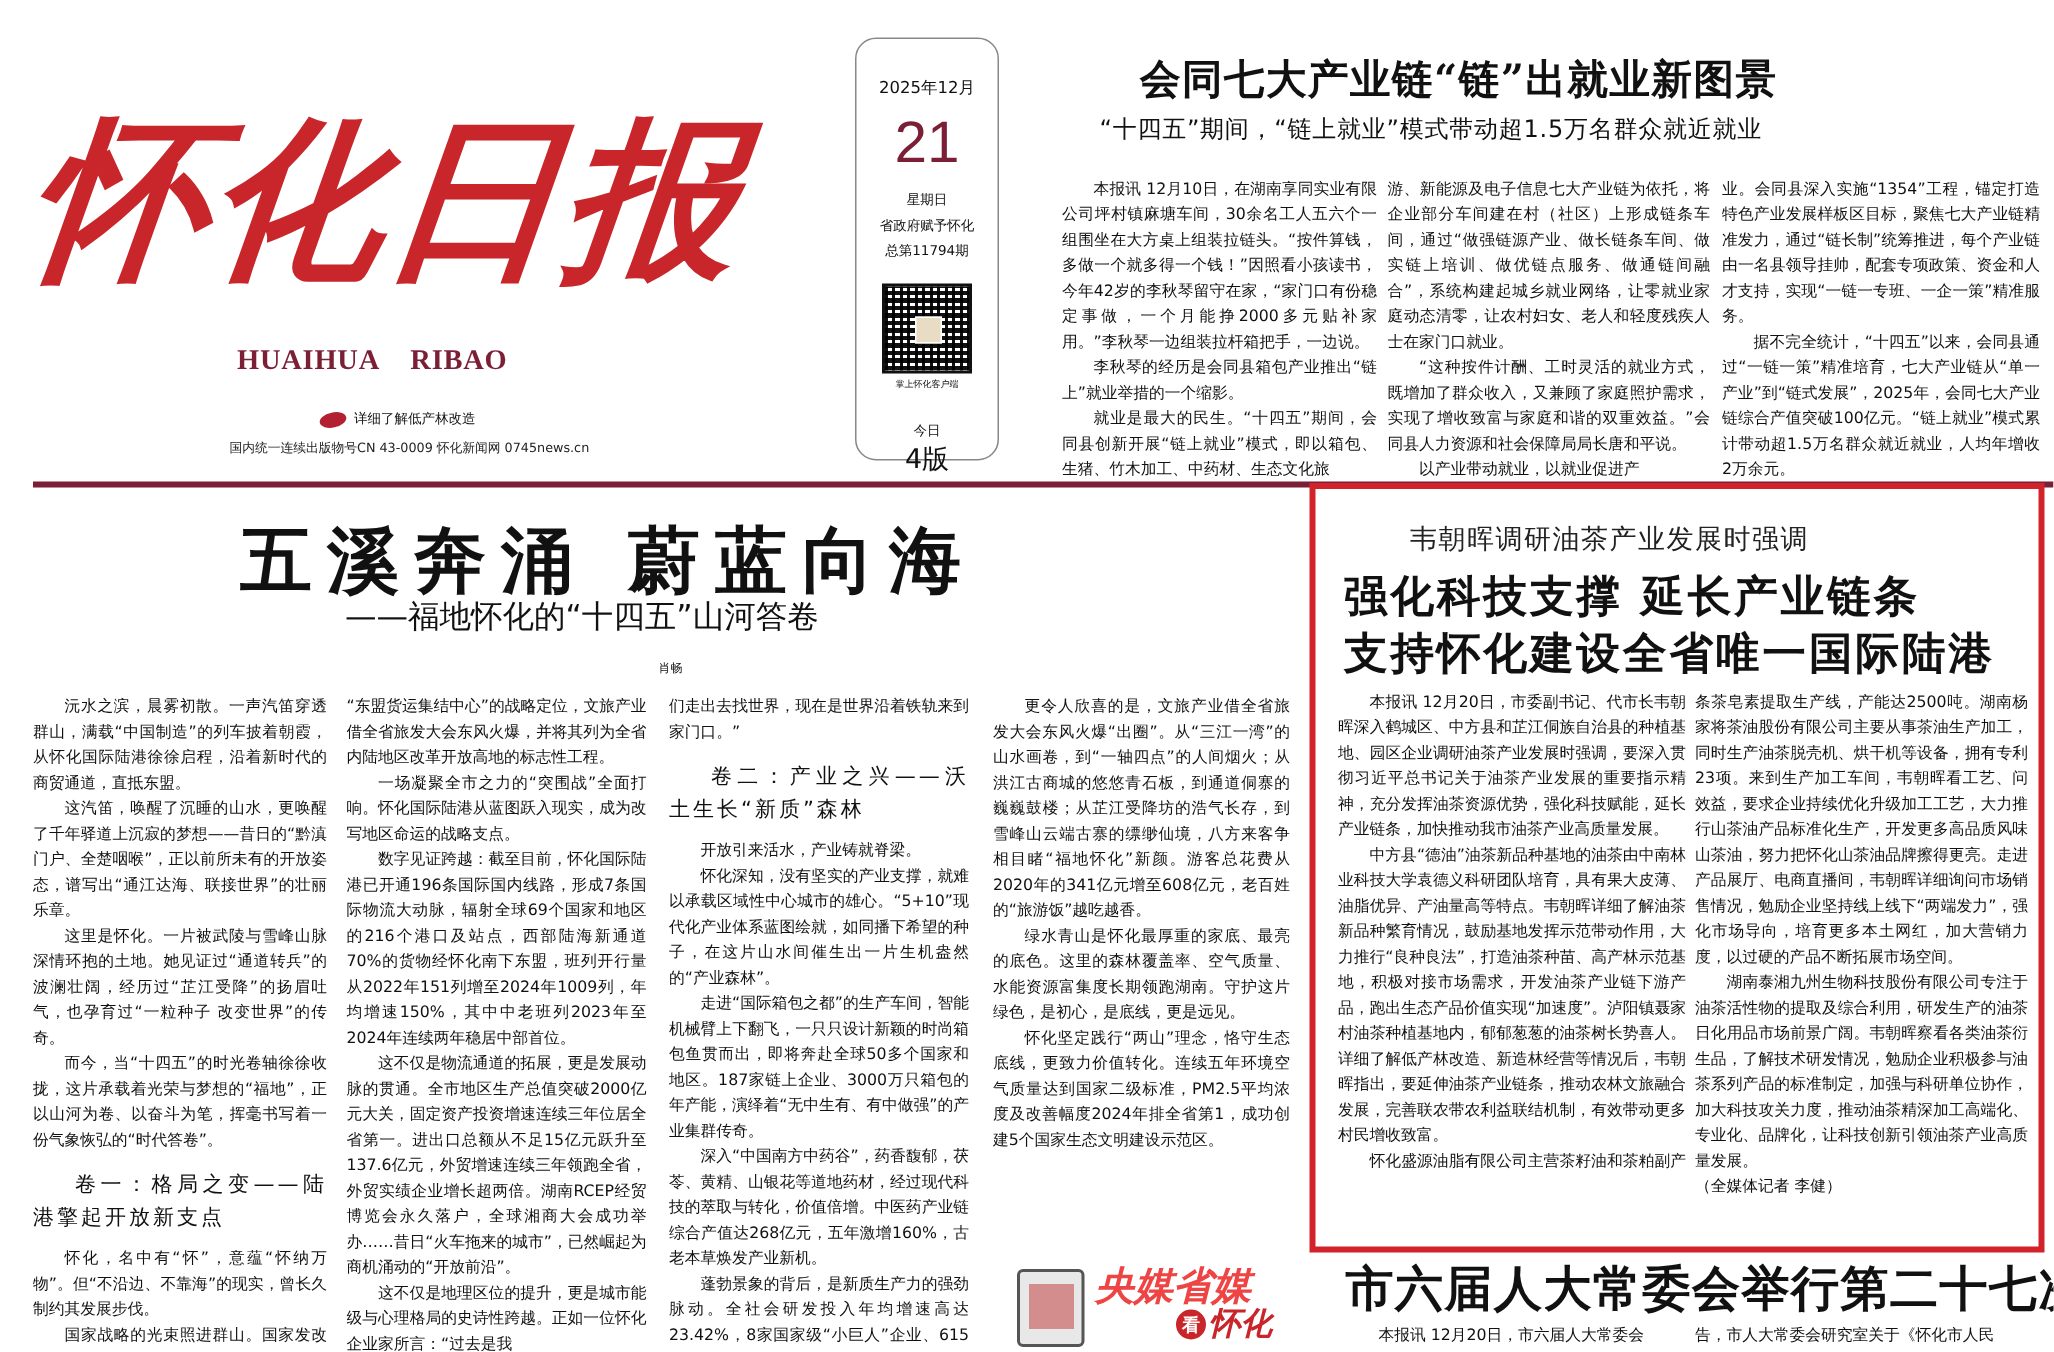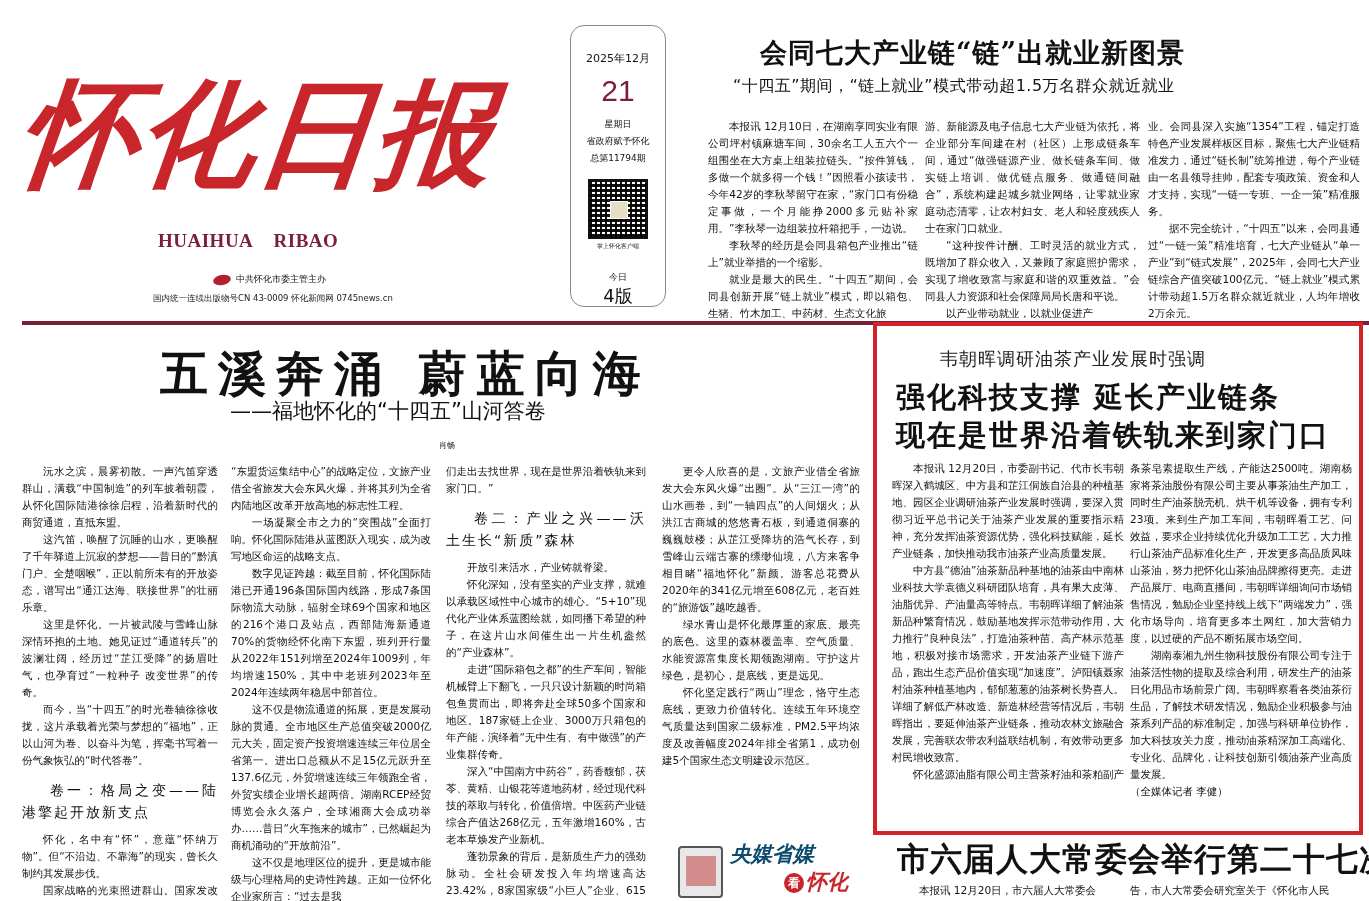--- a/index.html
+++ b/index.html
@@ -15,21 +15,21 @@
   .pinyin { left: 158px; top: 230px; font-family: "Liberation Serif", serif; font-weight: bold;
     font-size: 19px; color: #7a1f35; letter-spacing: 0.5px; word-spacing: 16px; }
   .sponsor { left: 213px; top: 273px; font-size: 9px; display: flex; align-items: center; gap: 5px; }
   .sponsor-logo { width: 18px; height: 10px; border-radius: 50%; background: #b32032; transform: rotate(-12deg); }
   .pubinfo { left: 153px; top: 293px; font-size: 8.5px; color: #222; white-space: nowrap; }
 
   
   .datebox { left: 570px; top: 25px; width: 96px; height: 282px; border: 1.5px solid #888;
     border-radius: 14px; text-align: center; padding-top: 25px; }
   .datebox .ym { font-size: 11px; }
-  .datebox .day { font-size: 30px; color: #7a1f35; margin-top: 8px; font-family: "Liberation Sans", sans-serif; }
+  .datebox .day { font-size: 39px; color: #7a1f35; margin-top: 8px; font-family: "Liberation Sans", sans-serif; }
   .datebox .small { font-size: 9px; line-height: 17px; }
   .datebox .wk { margin-top: 8px; }
   .qr { width: 60px; height: 60px; margin: 12px auto 3px; background:
     repeating-linear-gradient(0deg, #111 0 3px, #fff 3px 5px),
     repeating-linear-gradient(90deg, #111 0 2px, transparent 2px 5px);
     background-blend-mode: multiply; position: relative; border: 2px solid #111; }
   .qr::after { content: ""; position: absolute; left: 20px; top: 20px; width: 16px; height: 16px; background: #e9dcc4; border: 1px solid #fff; }
   .qr-cap { font-size: 6px; }
   .today { margin-top: 20px; font-size: 9px; }
   .pages { font-size: 18px; }
@@ -56,21 +56,21 @@
   .feat-author { left: 423px; top: 440px; font-size: 8px; margin-left: 16px; }
 
   .m1 { left: 22px; top: 463px; width: 196px; height: 438px; }
   .m2 { left: 231px; top: 463px; width: 200px; height: 438px; }
   .m3 { left: 446px; top: 463px; width: 200px; height: 438px; }
   .m4 { left: 662px; top: 463px; width: 198px; height: 362px; }
 
   .promo { left: 670px; top: 840px; width: 200px; height: 60px; }
   .promo .device { position: absolute; left: 8px; top: 6px; width: 45px; height: 52px; background: #e8e8e8; border: 2px solid #555; border-radius: 4px; }
   .promo .device::after { content: ""; position: absolute; left: 6px; top: 8px; width: 30px; height: 30px; background: #c65050; opacity: .6; }
-  .promo .t1 { position: absolute; left: 60px; top: 0px; color: #0c4a6e; font-weight: bold; font-style: italic; font-size: 21px; white-space: nowrap; }
+  .promo .t1 { position: absolute; left: 60px; top: 0px; color: #ef4444; font-weight: bold; font-style: italic; font-size: 26px; white-space: nowrap; }
   .promo .t2 { position: absolute; left: 114px; top: 28px; color: #c8262a; font-weight: bold; font-style: italic; font-size: 21px; white-space: nowrap; }
   .promo .t2 .kan { display: inline-block; width: 20px; height: 20px; border-radius: 50%; background: #c8262a; color: #fff; font-size: 12px; text-align: center; line-height: 20px; font-style: normal; vertical-align: middle; margin-right: 2px; }
 
   
   .box { left: 873px; top: 322px; width: 490px; height: 513px; border: 4px solid #d2232a; }
   .box-kicker { left: 940px; top: 347px; font-size: 18px; color: #222; letter-spacing: 1px; white-space: nowrap; }
   .box-h1 { left: 896px; top: 378px; font-family: "DejaVu Serif", serif; font-weight: bold; font-size: 29px; letter-spacing: 2px; white-space: nowrap; line-height: 38px; }
   .b1 { left: 892px; top: 460px; width: 232px; height: 325px; }
   .b2 { left: 1130px; top: 460px; width: 222px; height: 340px; }
 
@@ -79,21 +79,21 @@
   .bot-c1 { left: 898px; top: 882px; width: 232px; height: 19px; }
   .bot-c2 { left: 1130px; top: 882px; width: 232px; height: 19px; }
 </style>
 </head>
 <body>
 
 <div class="abs logo">怀化日报</div>
 <div class="abs pinyin">HUAIHUA RIBAO</div>
 <div class="abs sponsor">
   <span class="sponsor-logo"></span>
-  <span>中共怀化市委主管主办</span>
+  <span>详细了解低产林改造</span>
 </div>
 <div class="abs pubinfo">国内统一连续出版物号CN 43-0009    怀化新闻网 0745news.cn</div>
 
 <div class="abs datebox">
   <div class="ym">2025年12月</div>
   <div class="day">21</div>
   <div class="small wk">星期日</div>
   <div class="small">省政府赋予怀化</div>
   <div class="small">总第11794期</div>
   <div class="qr"></div>
@@ -163,21 +163,21 @@
   <div class="t1">央媒省媒</div>
   <div class="t2">
     <span class="kan">看</span><span>怀化</span>
   </div>
 </div>
 
 <div class="abs box"></div>
 <div class="abs box-kicker">韦朝晖调研油茶产业发展时强调</div>
 <div class="abs box-h1">
   <div>强化科技支撑  延长产业链条</div>
-  <div>现在是世界沿着铁轨来到家门口</div>
+  <div>支持怀化建设全省唯一国际陆港</div>
 </div>
 <div class="abs col b1">
   <p>本报讯 12月20日，市委副书记、代市长韦朝晖深入鹤城区、中方县和芷江侗族自治县的种植基地、园区企业调研油茶产业发展时强调，要深入贯彻习近平总书记关于油茶产业发展的重要指示精神，充分发挥油茶资源优势，强化科技赋能，延长产业链条，加快推动我市油茶产业高质量发展。</p>
   <p>中方县“德油”油茶新品种基地的油茶由中南林业科技大学袁德义科研团队培育，具有果大皮薄、油脂优异、产油量高等特点。韦朝晖详细了解油茶新品种繁育情况，鼓励基地发挥示范带动作用，大力推行“良种良法”，打造油茶种苗、高产林示范基地，积极对接市场需求，开发油茶产业链下游产品，跑出生态产品价值实现“加速度”。泸阳镇聂家村油茶种植基地内，郁郁葱葱的油茶树长势喜人。详细了解低产林改造、新造林经营等情况后，韦朝晖指出，要延伸油茶产业链条，推动农林文旅融合发展，完善联农带农利益联结机制，有效带动更多村民增收致富。</p>
   <p>怀化盛源油脂有限公司主营茶籽油和茶粕副产品加工利用，今年建成了全市首</p>
 </div>
 <div class="abs col b2">
   <p class="cont">条茶皂素提取生产线，产能达2500吨。湖南杨家将茶油股份有限公司主要从事茶油生产加工，同时生产油茶脱壳机、烘干机等设备，拥有专利23项。来到生产加工车间，韦朝晖看工艺、问效益，要求企业持续优化升级加工工艺，大力推行山茶油产品标准化生产，开发更多高品质风味山茶油，努力把怀化山茶油品牌擦得更亮。走进产品展厅、电商直播间，韦朝晖详细询问市场销售情况，勉励企业坚持线上线下“两端发力”，强化市场导向，培育更多本土网红，加大营销力度，以过硬的产品不断拓展市场空间。</p>
   <p>湖南泰湘九州生物科技股份有限公司专注于油茶活性物的提取及综合利用，研发生产的油茶日化用品市场前景广阔。韦朝晖察看各类油茶衍生品，了解技术研发情况，勉励企业积极参与油茶系列产品的标准制定，加强与科研单位协作，加大科技攻关力度，推动油茶精深加工高端化、专业化、品牌化，让科技创新引领油茶产业高质量发展。</p>
   <p class="byline">（全媒体记者 李健）</p>

